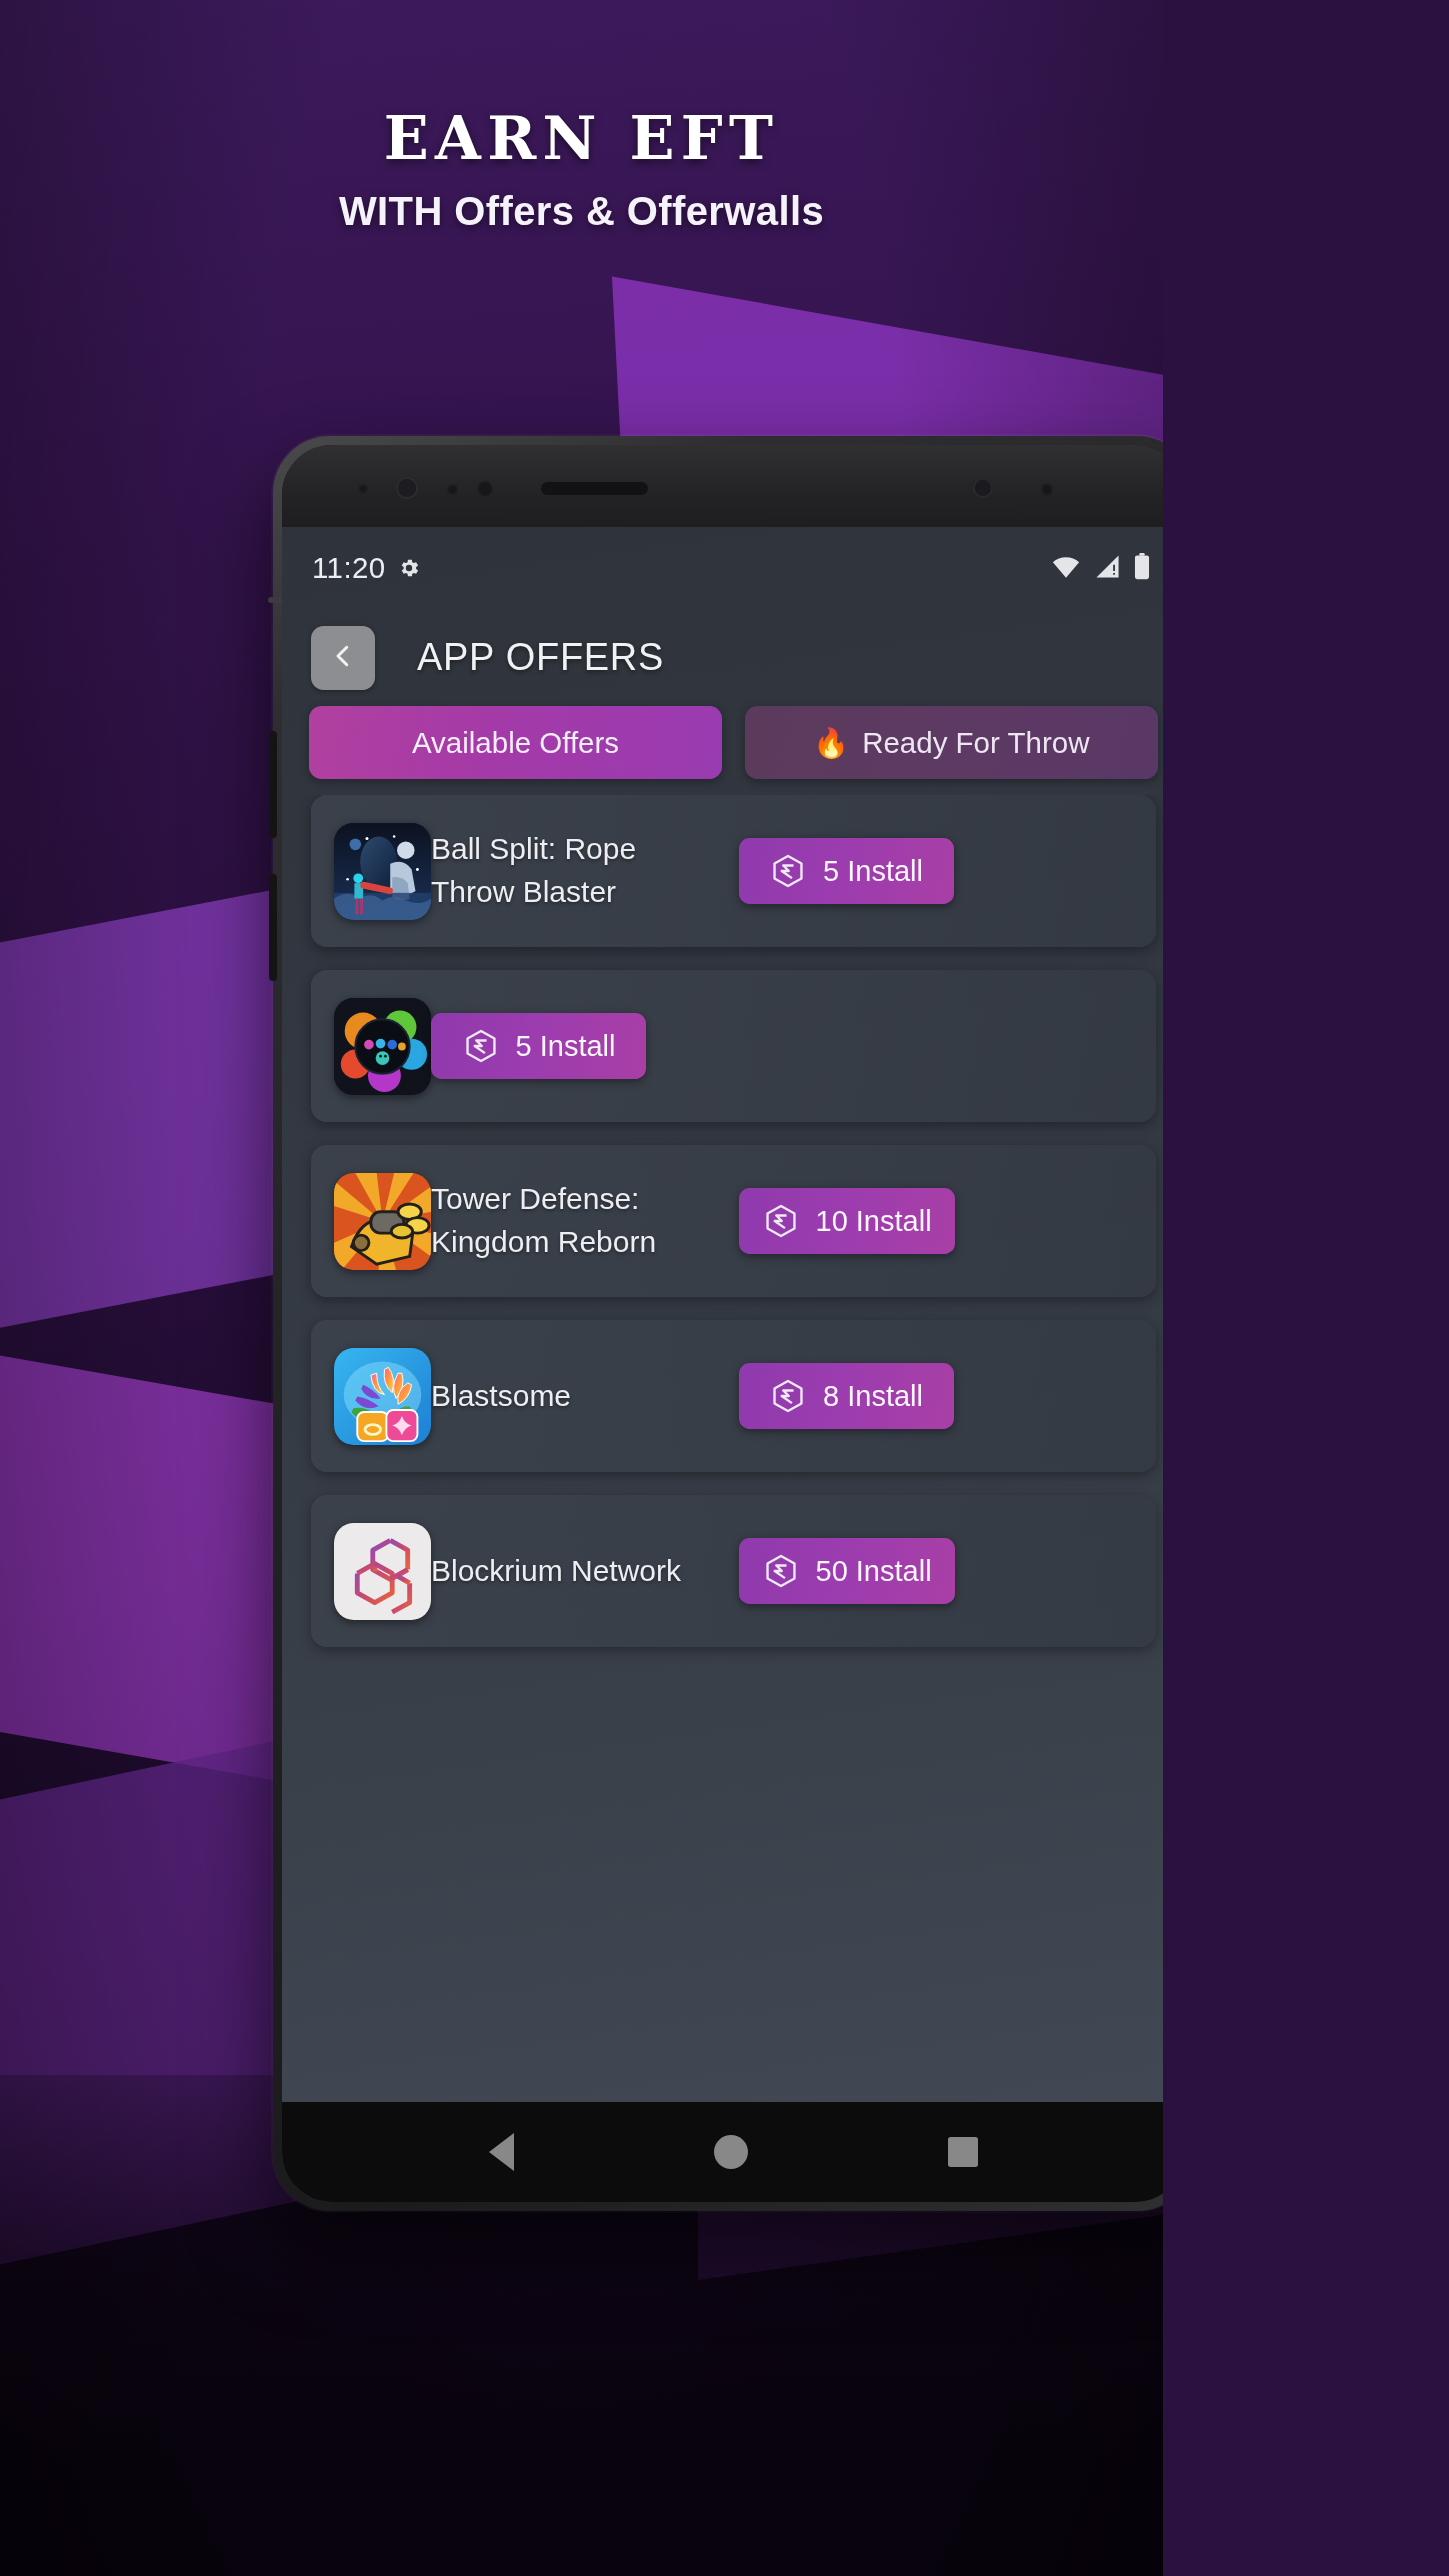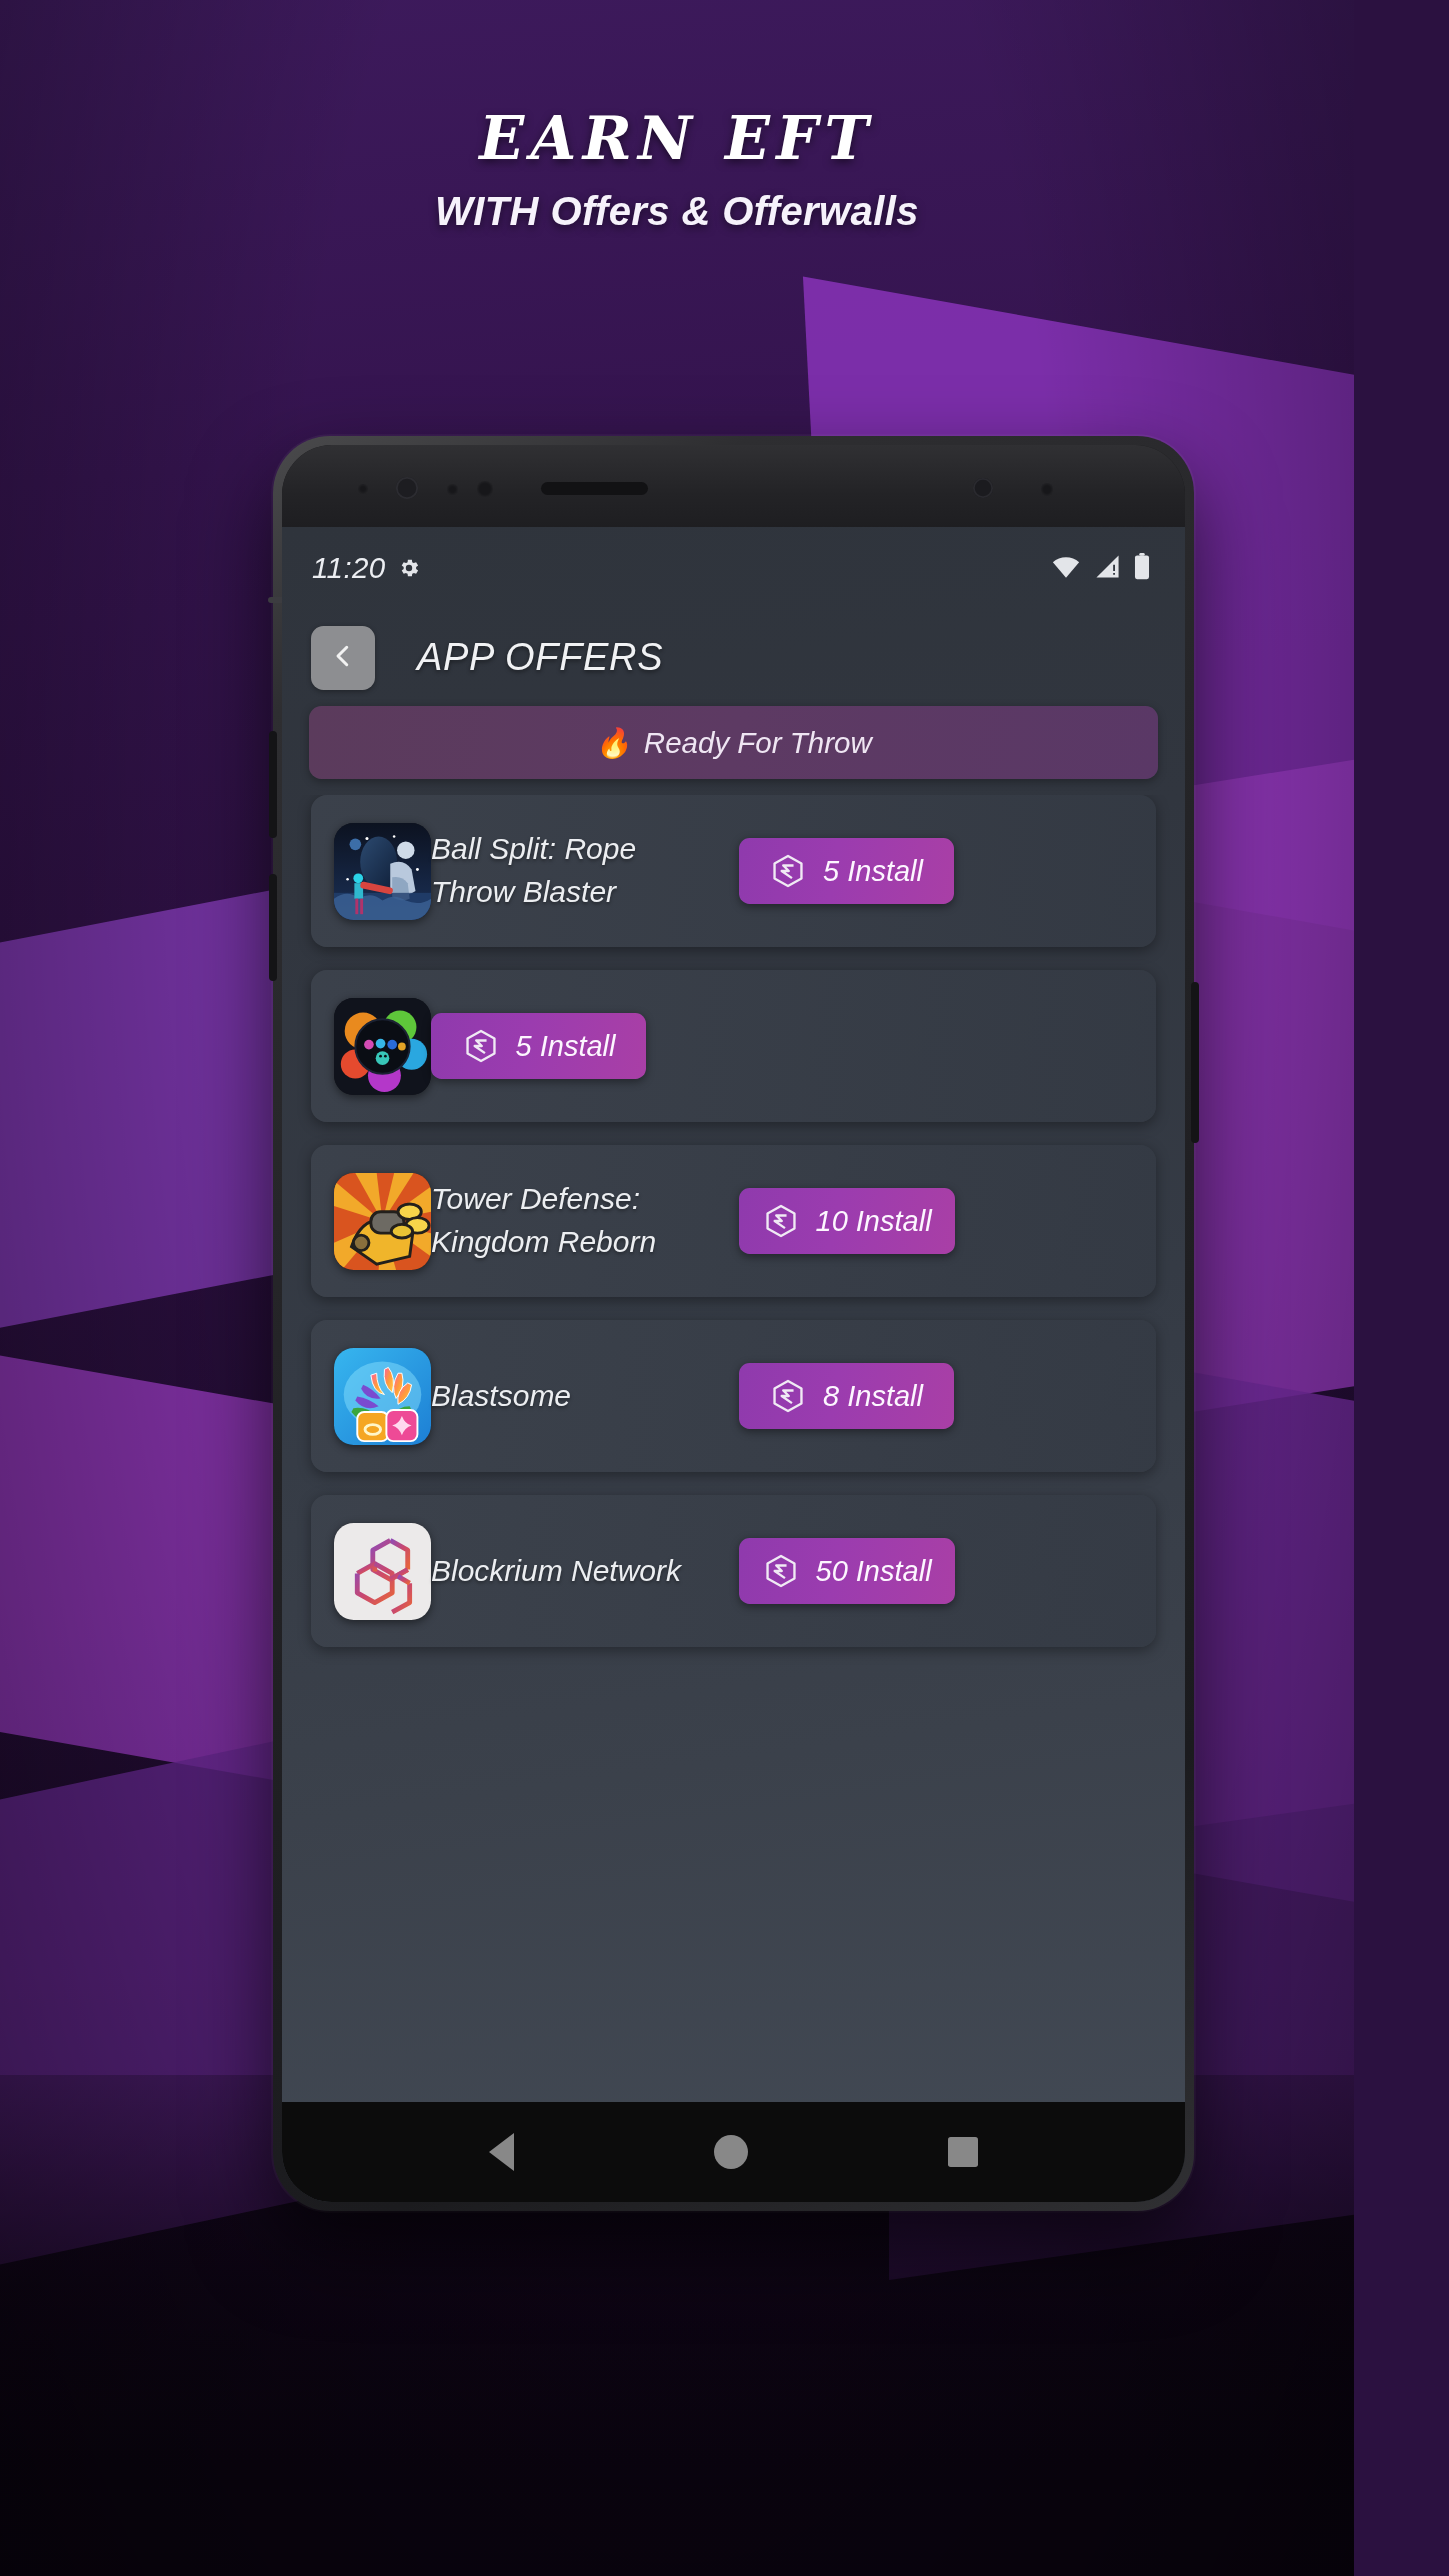--- a/index.html
+++ b/index.html
@@ -6,24 +6,23 @@
   html, body {
     width: 1449px; height: 2576px;
     overflow: hidden;
     font-family: "Liberation Sans", sans-serif;
     background: #2b1140;
   }
 
   
   #stage {
     position: relative;
-    width: 1354px; height: 2576px;
+    width: 1163px; height: 2576px;
     background: linear-gradient(175deg, #3d1a5c 0%, #35144f 18%, #2d1042 40%, #240d36 62%, #1a0926 82%, #0d0513 100%);
     overflow: hidden;
-    font-style: italic;
   }
   .shape { position: absolute; }
   .s1 { left: -107px; top: 877px; width: 894px; height: 385px;
         background: #7a37ab; transform: skewY(-9deg) rotate(-2deg); opacity: .95; }
   .s2 { left: -179px; top: 1395px; width: 805px; height: 376px;
         background: #8e36b5; transform: skewY(7deg) rotate(3deg); opacity: .92; }
   .s3 { left: -233px; top: 1771px; width: 733px; height: 465px;
         background: #6d2b9a; transform: skewY(-12deg); opacity: .8; }
   .s4 { right: -143px; top: 340px; width: 680px; height: 555px;
         background: #7f2fae; transform: skewY(13deg) rotate(-3deg); opacity: .95; }
@@ -291,20 +290,23 @@
             <span>
               <svg viewBox="0 0 24 24" fill="none" stroke="#f2f2f2" stroke-width="2.4" stroke-linecap="round" stroke-linejoin="round">
                 <polyline points="15 5 8 12 15 19"></polyline>
               </svg>
             </span>
           </div>
           <div class="hdr-title">APP OFFERS</div>
         </div>
 
         <div id="tabs">
+          <div class="tab active">
+            <span>Available Offers</span>
+          </div>
           <div class="tab inactive">
             <span class="fire">🔥</span>
             <span>Ready For Throw</span>
           </div>
         </div>
 
         <div id="list">
 
           <div class="offer-row">
             <div class="app-icon">

